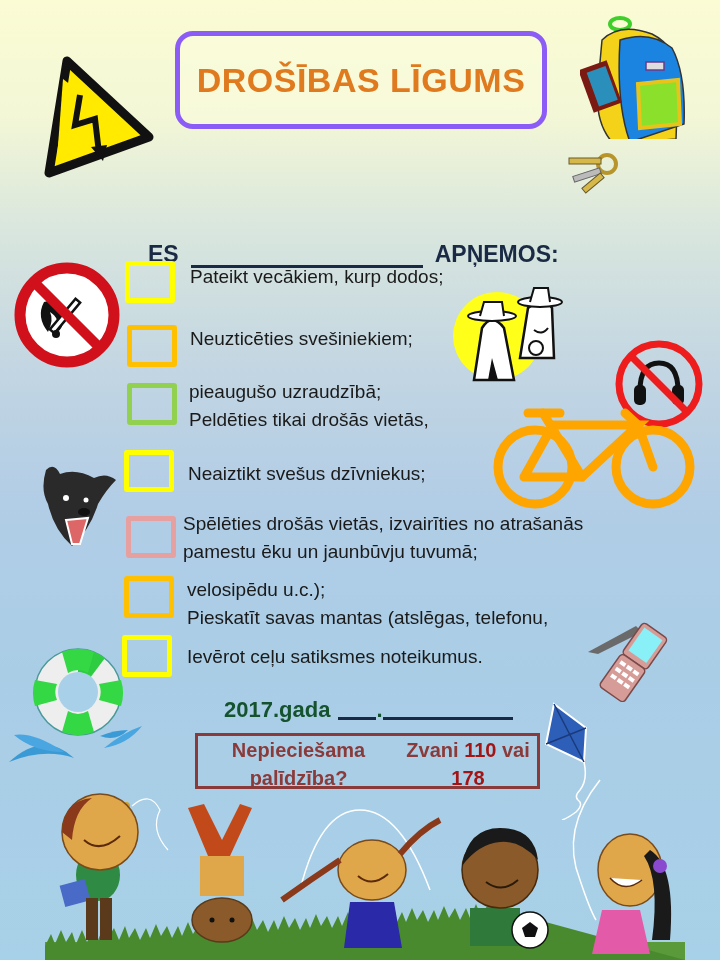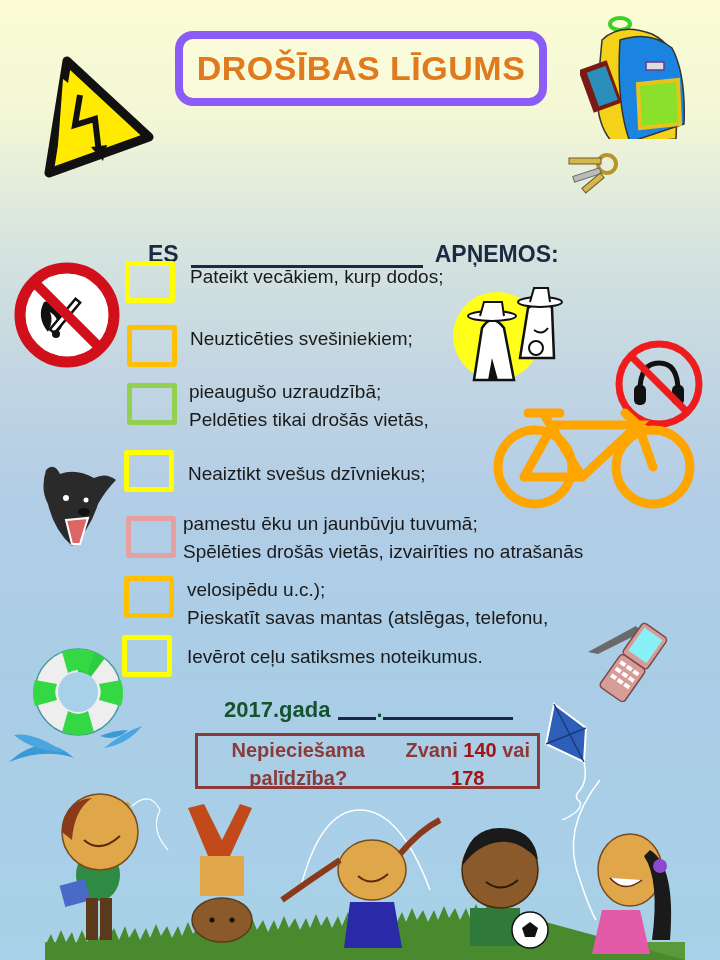--- a/index.html
+++ b/index.html
@@ -4,22 +4,22 @@
   <style>
     * { margin: 0; padding: 0; box-sizing: border-box; }
     html, body { width: 720px; height: 960px; overflow: hidden; }
     body {
       position: relative;
       font-family: "Liberation Sans", "DejaVu Sans", sans-serif;
       background: linear-gradient(180deg, #fbfcd4 0%, #f3f7d6 12%, #d9e6de 24%, #c3d6e2 38%, #b2cde6 52%, #aacde6 70%, #a7d1e8 100%);
     }
     .abs { position: absolute; }
     .title-box {
-      left: 175px; top: 31px; width: 372px; height: 75px;
-      border: 8px solid #8b5cf6; border-radius: 18px;
+      left: 175px; top: 31px; width: 372px; height: 98px;
+      border: 5px solid #8b5cf6; border-radius: 18px;
       display: flex; align-items: center; justify-content: center;
       background: rgba(250,252,220,0.6);
     }
     .title-text {
       color: #e07a1e; font-weight: bold; font-size: 34px; letter-spacing: 0.5px;
     }
     .pledge {
       left: 148px; top: 192px; width: 420px; height: 34px;
       font-size: 23px; font-weight: bold; color: #1a2a44;
       display: flex; align-items: flex-end; gap: 12px; margin-top: 42px;
@@ -104,22 +104,22 @@
   <div>Peldēties tikai drošās vietās,</div>
 </div>
 
 <div class="abs cb" style="left:124px;top:450px;border-color:#ffff00"></div>
 <div class="abs item-text" style="left:188px;top:460px">
   <div>Neaiztikt svešus dzīvniekus;</div>
 </div>
 
 <div class="abs cb" style="left:126px;top:516px;border-color:#e6a0a0"></div>
 <div class="abs item-text" style="left:183px;top:510px">
+  <div>Spēlēties drošās vietās, izvairīties no atrašanās</div>
   <div>pamestu ēku un jaunbūvju tuvumā;</div>
-  <div>Spēlēties drošās vietās, izvairīties no atrašanās</div>
 </div>
 
 <div class="abs cb" style="left:124px;top:576px;border-color:#ffc000"></div>
 <div class="abs item-text" style="left:187px;top:576px">
   <div>velosipēdu u.c.);</div>
   <div>Pieskatīt savas mantas (atslēgas, telefonu,</div>
 </div>
 
 <div class="abs cb" style="left:122px;top:635px;border-color:#ffff00"></div>
 <div class="abs item-text" style="left:187px;top:643px">
@@ -205,21 +205,21 @@
   <span>2017.gada</span>
   <span class="blank-line" style="width:38px;margin-left:8px;height:20px"></span>
   <span>.</span>
   <span class="blank-line" style="width:130px;height:20px"></span>
 </div>
 
 <div class="abs help-box">
   <div>Nepieciešama palīdzība?</div>
   <div>
     <span>Zvani</span>
-    <span class="num">140</span>
+    <span class="num">110</span>
     <span>vai</span>
     <span class="num">178</span>
   </div>
 </div>
 
 <svg class="abs" style="left:540px;top:700px" width="70" height="120" viewBox="0 0 70 120">
   <polygon points="14,4 46,28 44,62 6,44" fill="#2e5fb8" stroke="#fff" stroke-width="2"></polygon>
   <line x1="14" y1="4" x2="44" y2="62" stroke="#1a3a7a" stroke-width="1.5"></line>
   <line x1="46" y1="28" x2="6" y2="44" stroke="#1a3a7a" stroke-width="1.5"></line>
   <path d="M44 62 Q48 80 40 90 Q34 96 38 100 Q44 104 36 112 Q28 118 22 120" fill="none" stroke="#fff" stroke-width="1.5"></path>

